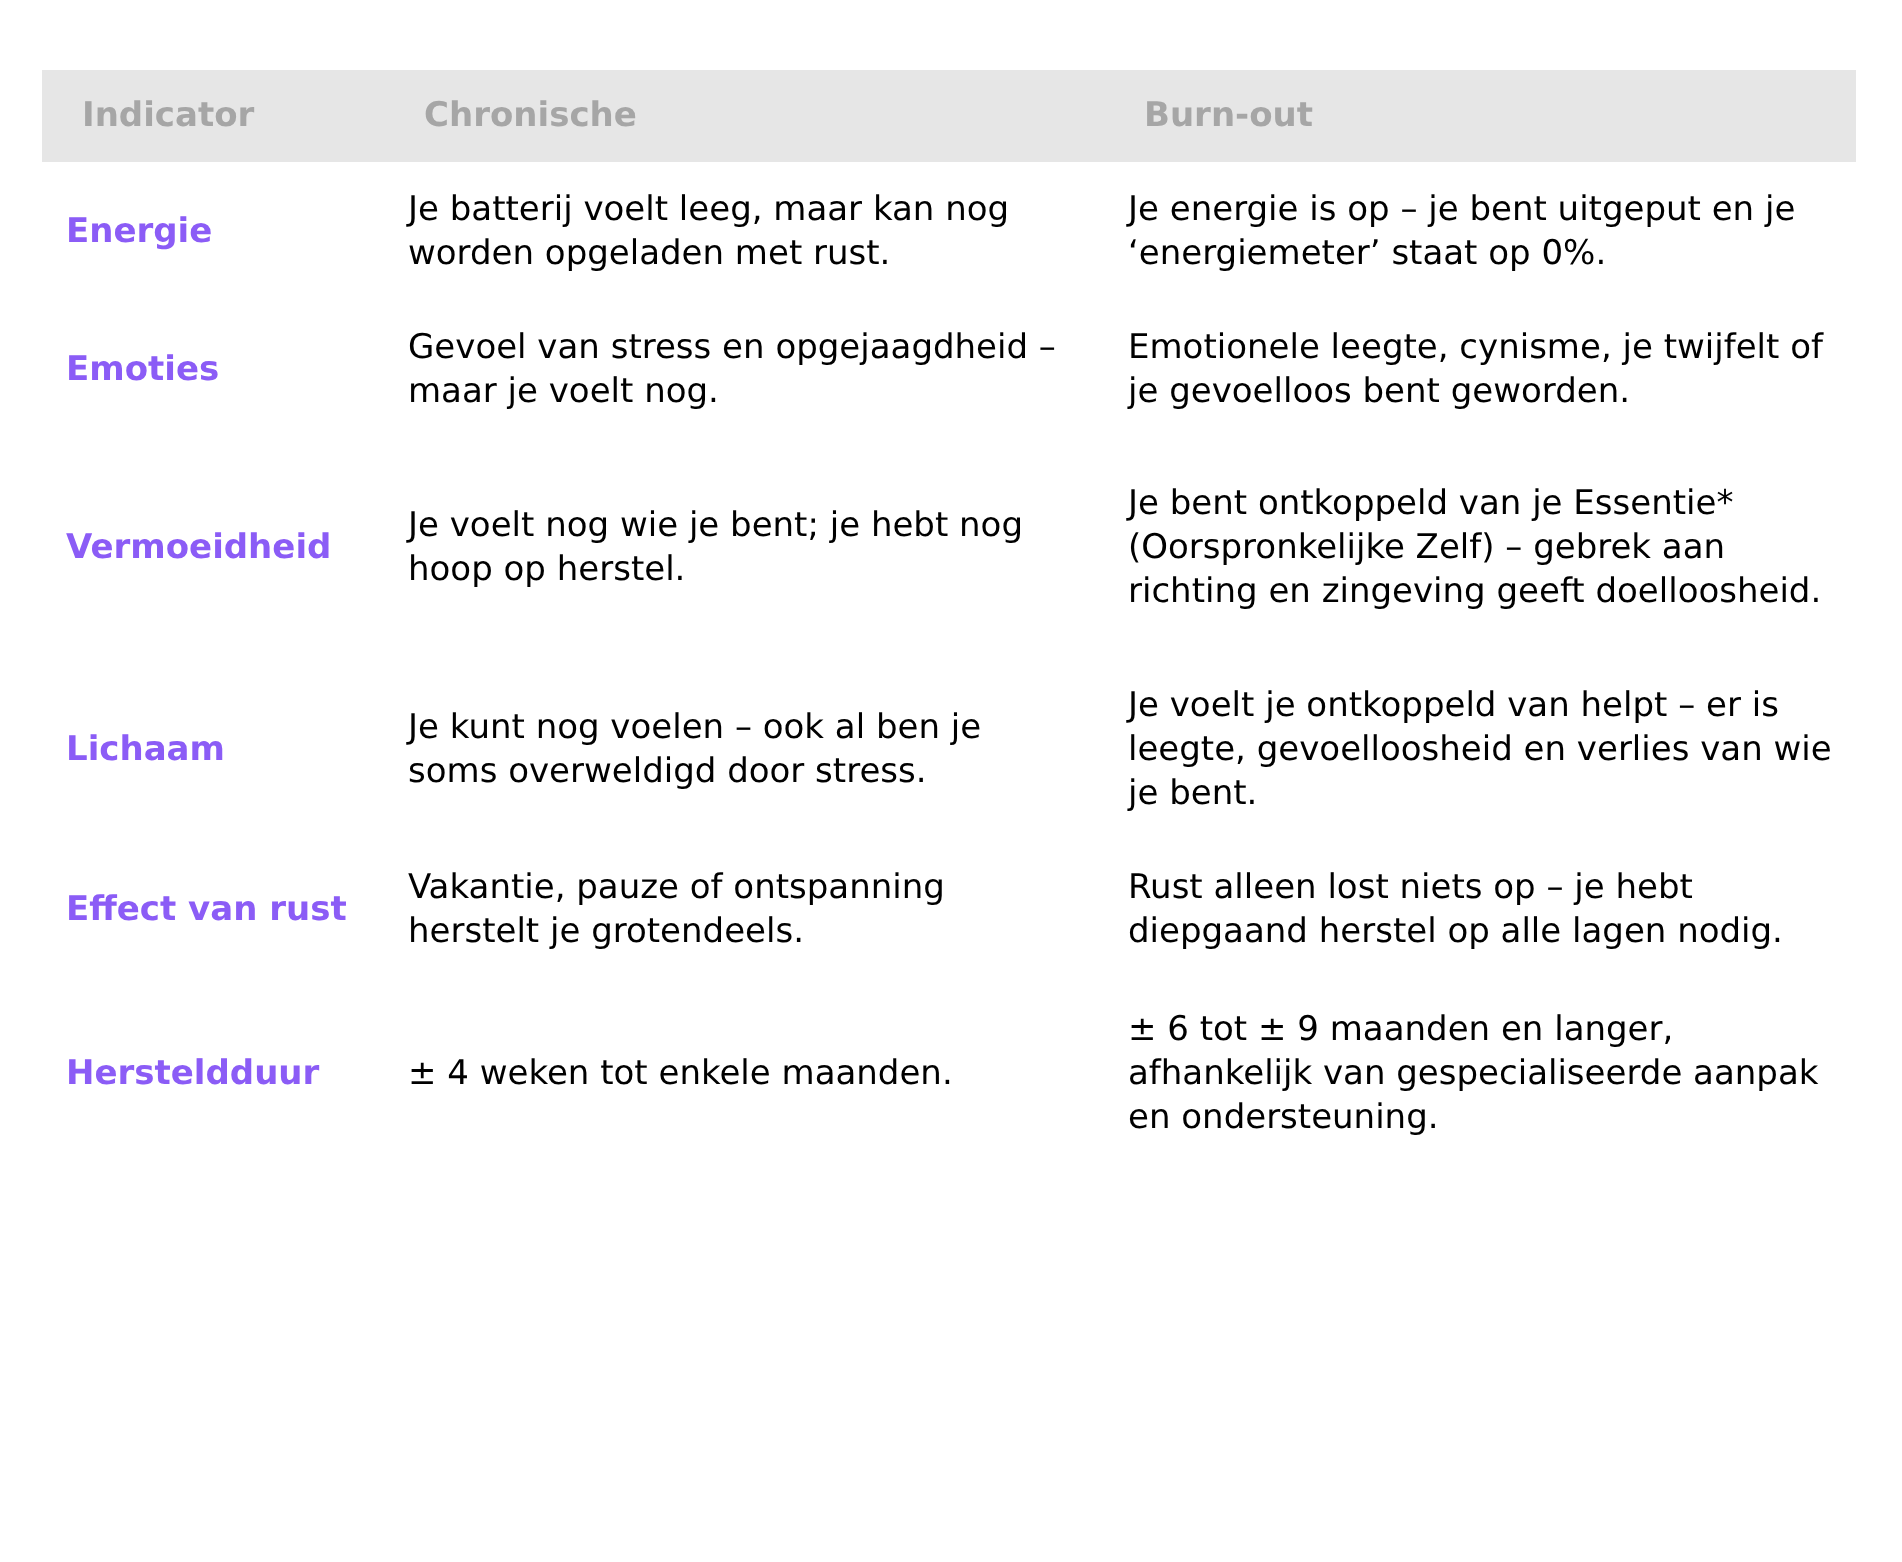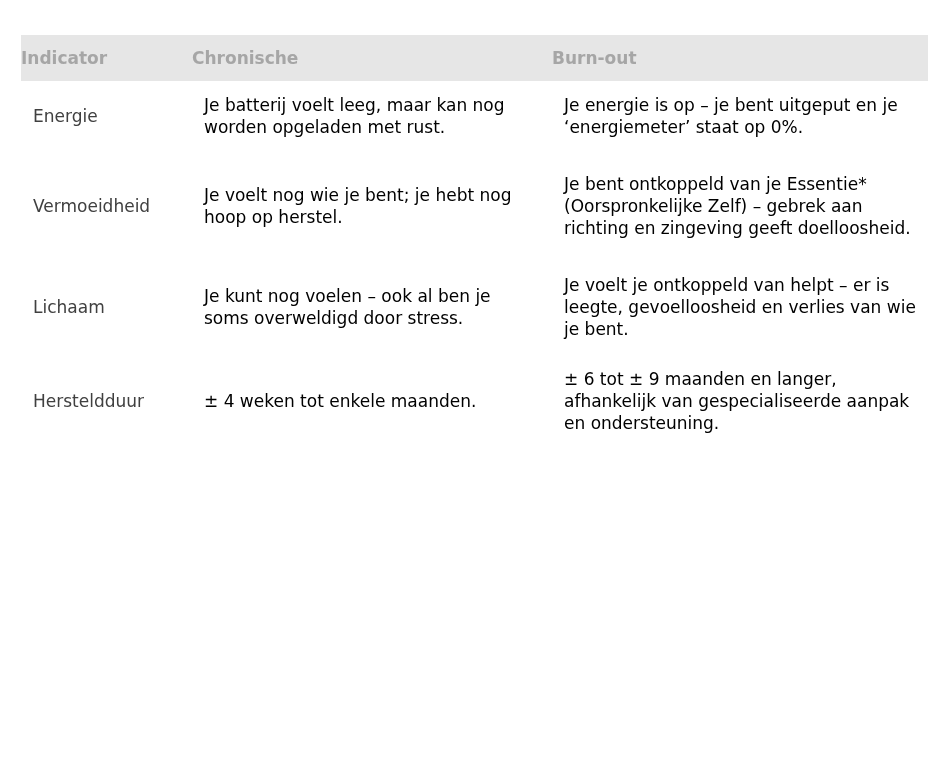--- a/index.html
+++ b/index.html
@@ -1,21 +1,21 @@
 <!DOCTYPE html>
 <html><head>
 <meta charset="utf-8">
 <style>
   html, body { margin:0; padding:0; background:#ffffff; }
   body { width:951px; height:781px; position:relative; font-family:"DejaVu Sans", sans-serif; color:#000; }
   table { position:absolute; left:21px; top:35px; width:907px; border-collapse:collapse; table-layout:fixed; }
   thead tr { background:#e6e6e6; height:46px; }
-  th { text-align:left; font-weight:bold; font-size:17px; color:#a6a6a6; padding:0 0; vertical-align:middle; }
+  th { text-align:left; font-weight:bold; font-size:17px; color:#a6a6a6; padding:0 20px; vertical-align:middle; }
   td { font-size:17px; line-height:22px; padding:0 12px; vertical-align:middle; }
-  td.ind { font-weight:normal; color:#404040; }
+  td.ind { font-weight:bold; color:#8b5cf6; }
   col.c1 { width:171px; } col.c2 { width:360px; } col.c3 { width:376px; }
 </style>
 </head>
 <body>
 
 <table>
   <colgroup>
       <col class="c1">
       <col class="c2">
       <col class="c3">
@@ -26,29 +26,39 @@
       <th>Chronische</th>
       <th>Burn-out</th>
     </tr>
   </thead>
   <tbody>
     <tr style="height:70px">
       <td class="ind">Energie</td>
       <td>Je batterij voelt leeg, maar kan nog worden opgeladen met rust.</td>
       <td>Je energie is op – je bent uitgeput en je ‘energiemeter’ staat op 0%.</td>
     </tr>
+    <tr style="height:68px">
+      <td class="ind">Emoties</td>
+      <td>Gevoel van stress en opgejaagdheid – maar je voelt nog.</td>
+      <td>Emotionele leegte, cynisme, je twijfelt of je gevoelloos bent geworden.</td>
+    </tr>
     <tr style="height:110px">
       <td class="ind">Vermoeidheid</td>
       <td>Je voelt nog wie je bent; je hebt nog hoop op herstel.</td>
       <td>Je bent ontkoppeld van je Essentie* (Oorspronkelijke Zelf) – gebrek aan richting en zingeving geeft doelloosheid.</td>
     </tr>
     <tr style="height:92px">
       <td class="ind">Lichaam</td>
       <td>Je kunt nog voelen – ook al ben je soms overweldigd door stress.</td>
       <td>Je voelt je ontkoppeld van helpt – er is leegte, gevoelloosheid en verlies van wie je bent.</td>
     </tr>
+    <tr style="height:68px">
+      <td class="ind">Effect van rust</td>
+      <td>Vakantie, pauze of ontspanning herstelt je grotendeels.</td>
+      <td>Rust alleen lost niets op – je hebt diepgaand herstel op alle lagen nodig.</td>
+    </tr>
     <tr style="height:96px">
       <td class="ind">Hersteldduur</td>
       <td>± 4 weken tot enkele maanden.</td>
       <td>± 6 tot ± 9 maanden en langer, afhankelijk van gespecialiseerde aanpak en ondersteuning.</td>
     </tr>
   </tbody>
 </table>
 
 </body></html>

